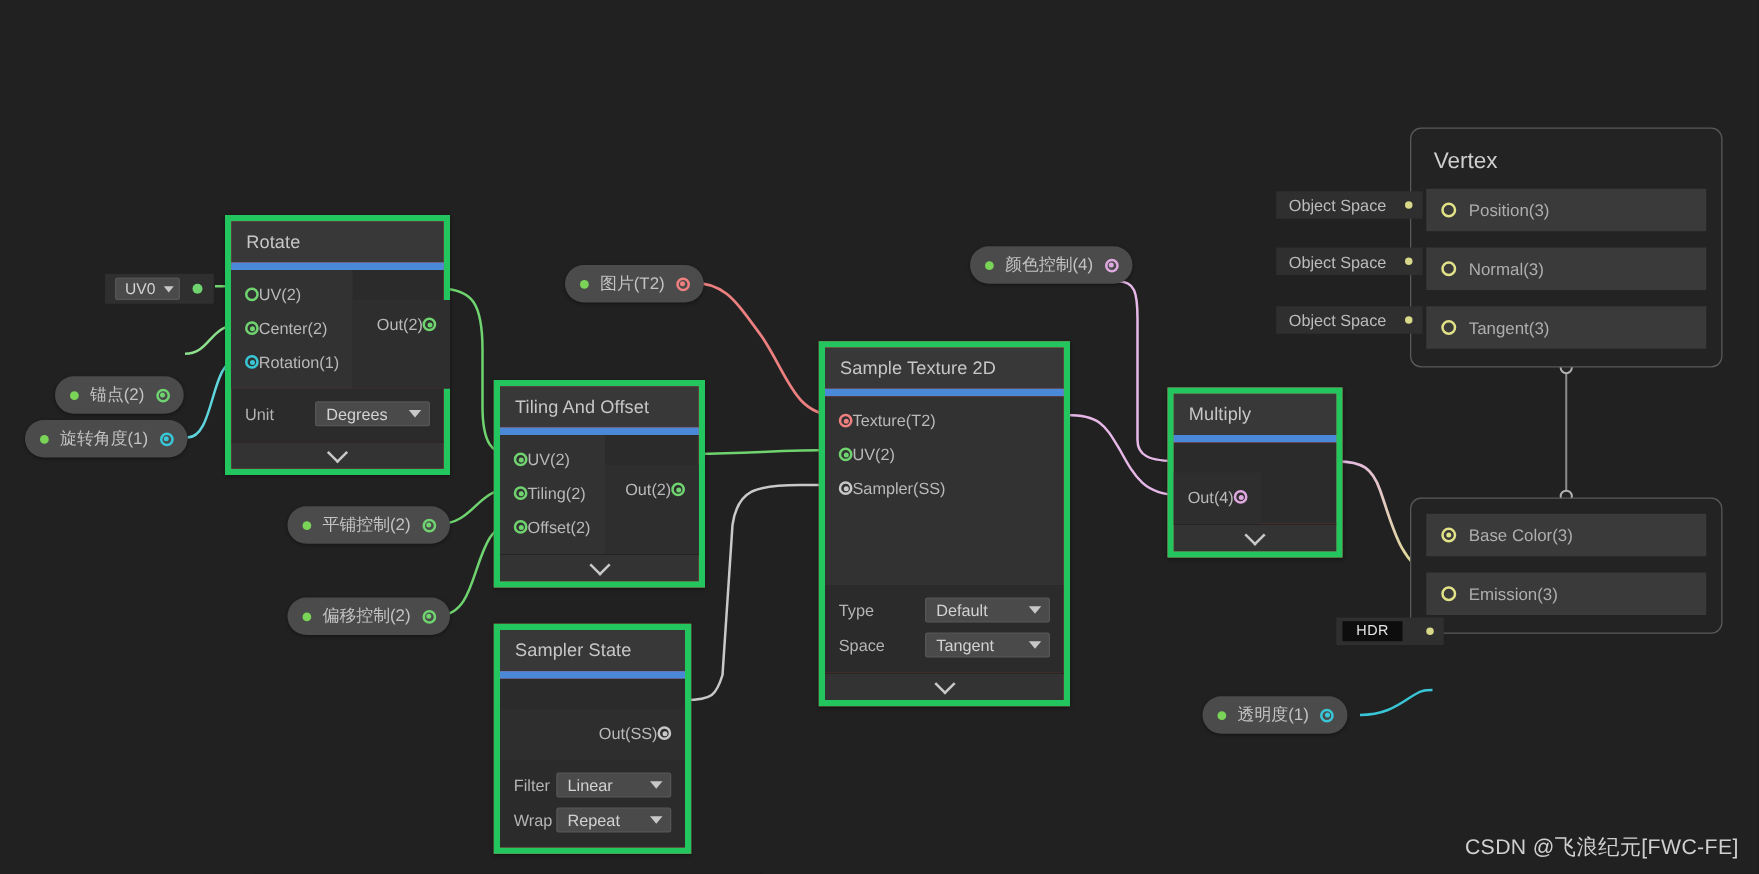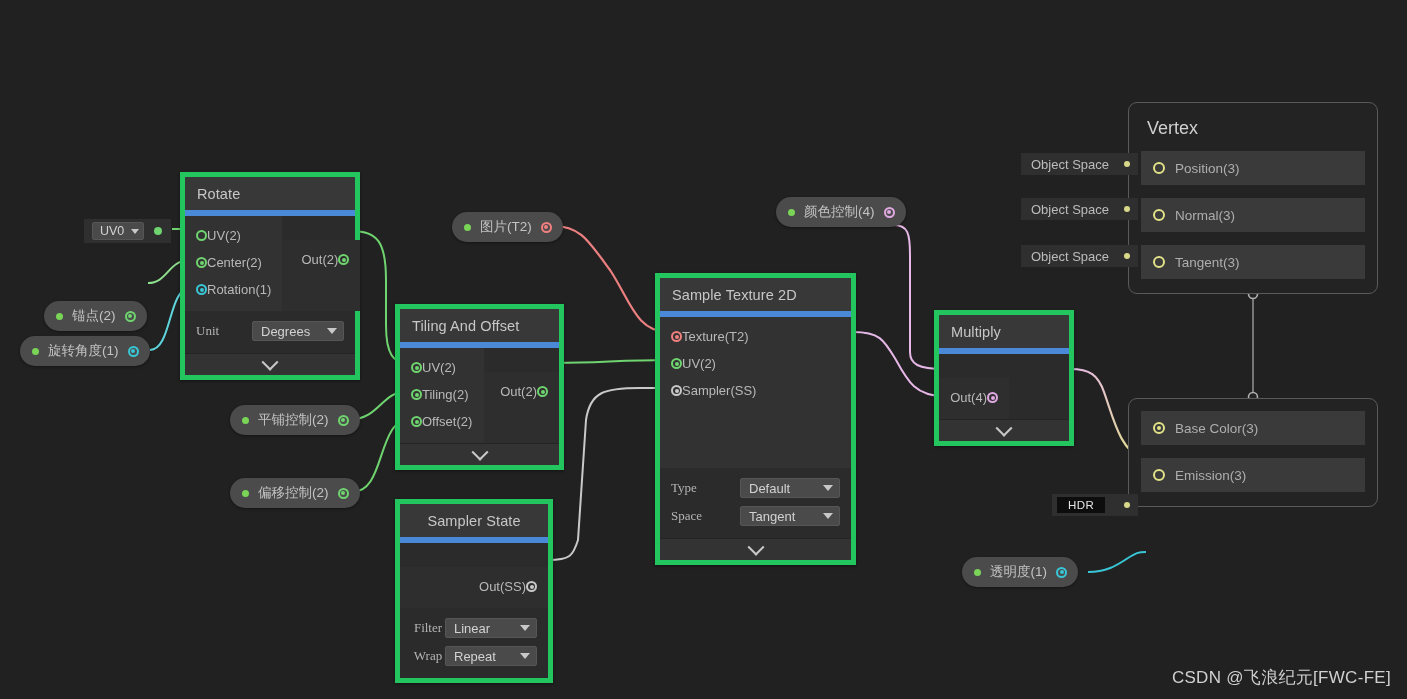--- a/index.html
+++ b/index.html
@@ -51,21 +51,21 @@
     content:""; position:absolute; inset: 1.5px; border-radius:50%; background: currentColor;
   }
   .slot.g { border-color: #6fd46f; color: #6fd46f; }
   .slot.r { border-color: #f07f7f; color: #f07f7f; }
   .slot.c { border-color: #39c6d6; color: #39c6d6; }
   .slot.p { border-color: #e0a8e0; color: #e0a8e0; }
   .slot.w { border-color: #c8c8c8; color: #c8c8c8; }
 
   .node-fields { background: #2b2b2b; padding: 6px 11px 8px 11px; }
   .field { display:flex; align-items:center; height: 28px; font-size: 13px; color:#b4b4b4; }
-  .field .lbl { width: 62px; color:#b4b4b4;font-family:Liberation Serif, serif; }
+  .field .lbl { width: 62px; color:#b4b4b4; }
   .ddown {
     background:#4a4a4a; border:1px solid #565656; border-radius:2px;
     height: 20px; display:flex; align-items:center; justify-content:space-between;
     padding: 0 6px 0 8px; color:#d2d2d2; font-size:13px; min-width: 92px;
   }
   .caret { width:0;height:0;border-left:5px solid transparent;border-right:5px solid transparent;border-top:6px solid #c8c8c8; margin-left:10px; }
   .node-expand {
     height: 22px; background: #333333; border-top: 1px solid #242424;
     display:flex; align-items:center; justify-content:center;
   }
@@ -104,21 +104,21 @@
   .spacesel {
     position:absolute; z-index:3;
     display:flex; align-items:center; justify-content:space-between;
     background:#2f2f2f; height: 22px; padding: 0 8px 0 10px;
     color:#bcbcbc; font-size:13px; white-space:nowrap; gap:14px;
   }
   .spacesel .tdot { width:6px;height:6px;border-radius:50%;background:#d8d88a; flex:0 0 auto; }
   .hdrbox {
     position:absolute; z-index:3;
     display:flex; align-items:center; justify-content:space-between;
-    background:#2f2f2f; height:22px; padding:0 8px 0 5px; gap:14px;
+    background:#2f2f2f; height:22px; padding:0 8px 0 5px; gap:14px;margin-left:17px;
   }
   .hdrtag { background:#0d0d0d; color:#e4e4e4; font-size:11.5px; padding:2px 11px; letter-spacing:.4px; }
 
   
   .uvnode {
     position:absolute; z-index:3; display:flex; align-items:center; gap:10px;
     background:#2f2f2f; height:24px; padding: 0 9px 0 8px;
   }
   .uvnode .ddown { min-width: 0; height:18px; font-size:12.5px; padding: 0 4px 0 7px; background:#4a4a4a; }
   .uvnode .caret { border-top-width:5px; border-left-width:4px; border-right-width:4px; margin-left:7px;}
@@ -290,21 +290,21 @@
           <span>Out(2)</span>
           <span class="slot filled g"></span>
         </div>
       </div>
     </div>
     <div class="node-expand">
       <span class="chev"></span>
     </div>
   </div>
 
-  <div class="node" style="left:395px; top:499px; width:158px;text-align:center;">
+  <div class="node" style="left:395px; top:499px; width:158px;">
     <div class="node-title">Sampler State</div>
     <div class="accent"></div>
     <div class="ports">
       <div class="col-out" style="flex:1 1 auto; background:#2e2e2e; min-width:0">
         <div class="port out">
           <span>Out(SS)</span>
           <span class="slot filled w"></span>
         </div>
       </div>
     </div>

